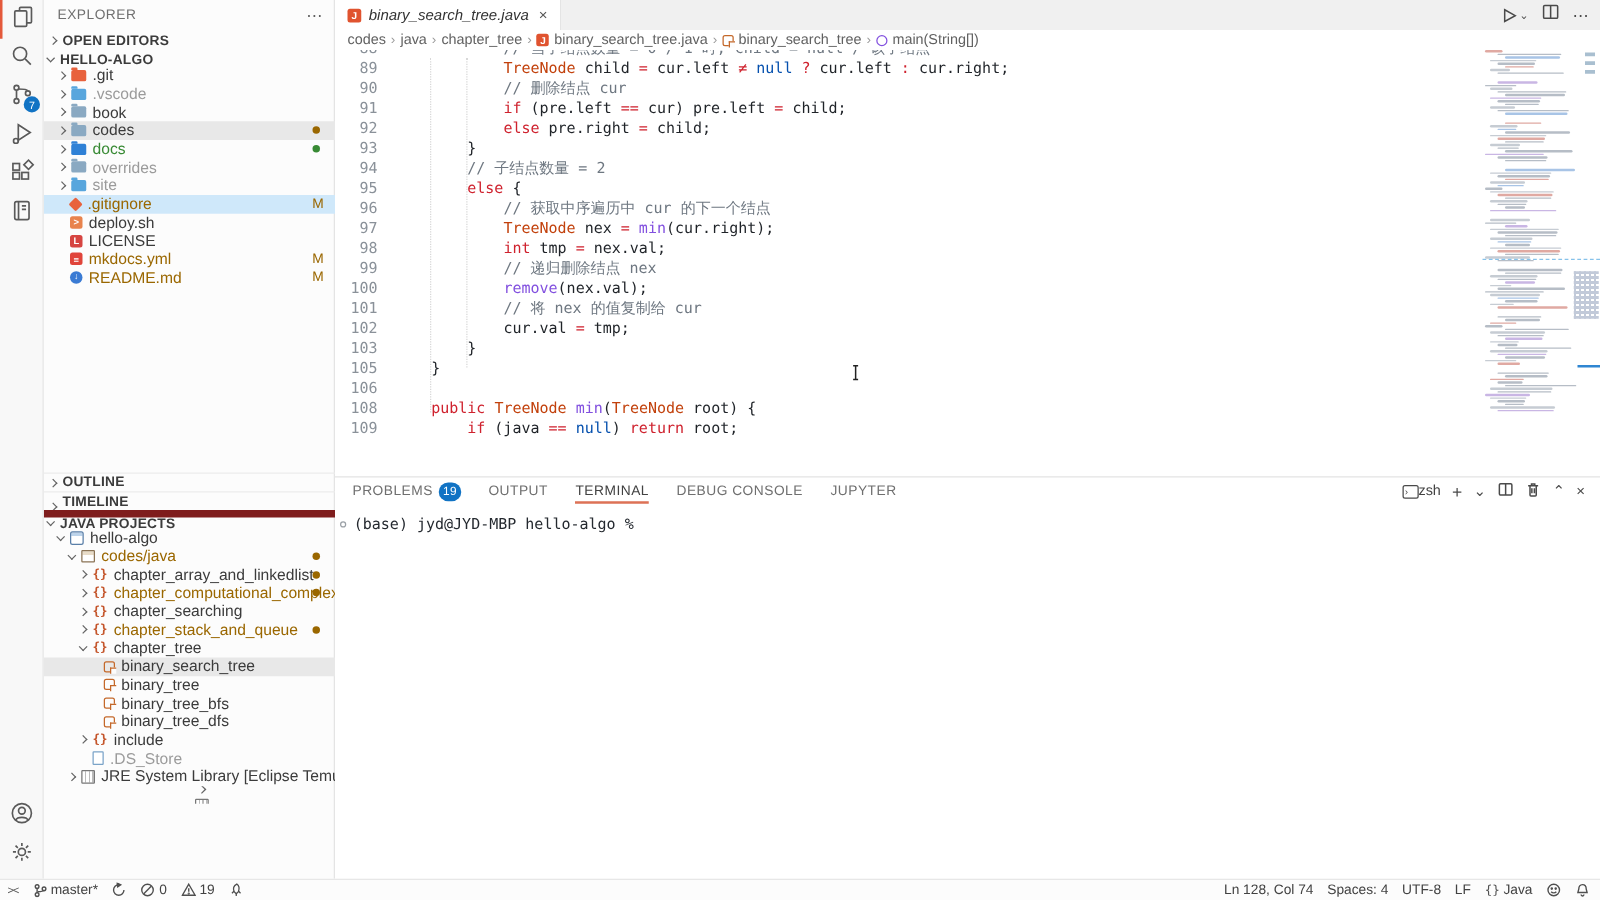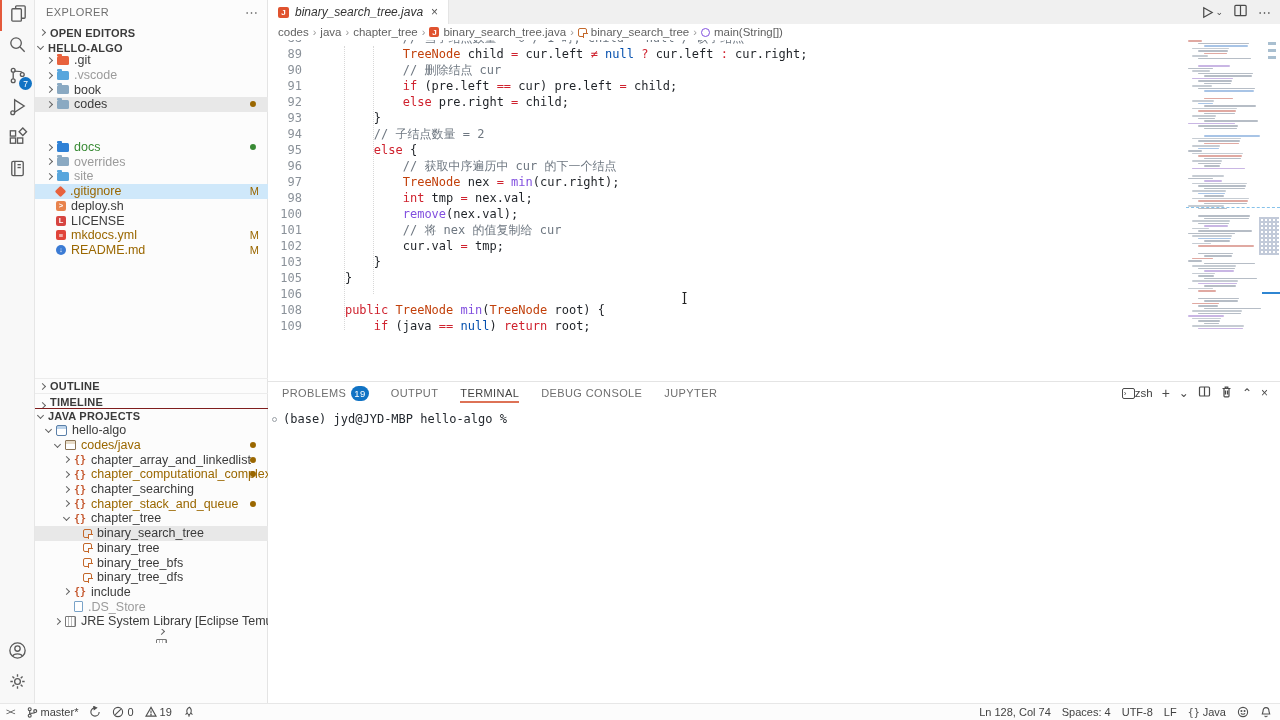--- a/index.html
+++ b/index.html
@@ -228,21 +228,21 @@
           <span class="chev"></span>
           <span class="ico-folder" style="background: rgb(138, 169, 194);"></span>
           <span class="lbl t-default">book</span>
         </div>
         <div class="trow hov" style="padding-left: 12px;">
           <span class="chev"></span>
           <span class="ico-folder" style="background: rgb(138, 169, 194);"></span>
           <span class="lbl t-default">codes</span>
           <span class="gitdot" style="background: rgb(154, 103, 0);"></span>
         </div>
-        <div class="trow" style="padding-left: 12px; margin-top: 28px;">
+        <div class="trow" style="padding-left: 12px;">
           <span class="chev"></span>
           <span class="ico-folder" style="background: rgb(47, 129, 214);"></span>
           <span class="lbl t-untracked">docs</span>
           <span class="gitdot" style="background: rgb(56, 138, 52);"></span>
         </div>
         <div class="trow" style="padding-left: 12px;">
           <span class="chev"></span>
           <span class="ico-folder" style="background: rgb(138, 169, 194);"></span>
           <span class="lbl t-ignored">overrides</span>
         </div>
@@ -276,21 +276,21 @@
         </div>
       </div>
     <div class="sect" style="position:absolute; top:378px; width:233px; border-top:1px solid #ececec;">
       <span class="chev"></span>
         <span>OUTLINE</span>
     </div>
     <div class="sect" style="position:absolute; top:393px; width:233px; border-top:1px solid #ececec;align-items:flex-end;">
       <span class="chev"></span>
         <span>TIMELINE</span>
     </div>
-    <div class="sect" style="position:absolute; top:408px; width:233px; border-top:1px solid #7f1d1d; padding-left:3px;">
+    <div class="sect" style="position:absolute; top:408px; width:233px; border-top:6px solid #7f1d1d; padding-left:3px;">
       <span class="chev exp"></span>
         <span>JAVA PROJECTS</span>
     </div>
     <div class="tree" id="java-tree" style="top:423px;">
         <div class="trow" style="padding-left: 11px;">
           <span class="chev exp"></span>
           <span class="ico-proj"></span>
           <span class="lbl t-default">hello-algo</span>
         </div>
         <div class="trow" style="padding-left: 20px;">
@@ -428,20 +428,21 @@
           <div class="cl"><span class="ln">89</span>            <span class="tk-ty">TreeNode</span><span> child </span><span class="tk-o">=</span><span> cur.left </span><span class="tk-o">≠</span><span> </span><span class="tk-n">null</span><span> </span><span class="tk-o">?</span><span> cur.left </span><span class="tk-o">:</span><span> cur.right;</span></div>
           <div class="cl"><span class="ln">90</span>            <span class="tk-c">// 删除结点 cur</span></div>
           <div class="cl"><span class="ln">91</span>            <span class="tk-k">if</span><span> (pre.left </span><span class="tk-o">==</span><span> cur) pre.left </span><span class="tk-o">=</span><span> child;</span></div>
           <div class="cl"><span class="ln">92</span>            <span class="tk-k">else</span><span> pre.right </span><span class="tk-o">=</span><span> child;</span></div>
           <div class="cl"><span class="ln">93</span>        <span>}</span></div>
           <div class="cl"><span class="ln">94</span>        <span class="tk-c">// 子结点数量 = 2</span></div>
           <div class="cl"><span class="ln">95</span>        <span class="tk-k">else</span><span> {</span></div>
           <div class="cl"><span class="ln">96</span>            <span class="tk-c">// 获取中序遍历中 cur 的下一个结点</span></div>
           <div class="cl"><span class="ln">97</span>            <span class="tk-ty">TreeNode</span><span> nex </span><span class="tk-o">=</span><span> </span><span class="tk-f">min</span><span>(cur.right);</span></div>
           <div class="cl"><span class="ln">98</span>            <span class="tk-k">int</span><span> tmp </span><span class="tk-o">=</span><span> nex.val;</span></div>
+          <div class="cl"><span class="ln">99</span>            <span class="tk-c">// 递归删除结点 nex</span></div>
           <div class="cl"><span class="ln">100</span>            <span class="tk-f">remove</span><span>(nex.val);</span></div>
           <div class="cl"><span class="ln">101</span>            <span class="tk-c">// 将 nex 的值复制给 cur</span></div>
           <div class="cl"><span class="ln">102</span>            <span>cur.val </span><span class="tk-o">=</span><span> tmp;</span></div>
           <div class="cl"><span class="ln">103</span>        <span>}</span></div>
           <div class="cl"><span class="ln">105</span>    <span>}</span></div>
           <div class="cl"><span class="ln">106</span></div>
           <div class="cl"><span class="ln">108</span>    <span class="tk-k">public</span><span> </span><span class="tk-ty">TreeNode</span><span> </span><span class="tk-f">min</span><span>(</span><span class="tk-ty">TreeNode</span><span> root) {</span></div>
           <div class="cl"><span class="ln">109</span>        <span class="tk-k">if</span><span> (java </span><span class="tk-o">==</span><span> </span><span class="tk-n">null</span><span>) </span><span class="tk-k">return</span><span> root;</span></div>
         </div>
       <div class="guide" style="left:76px; top:6px; height:284px;"></div>

